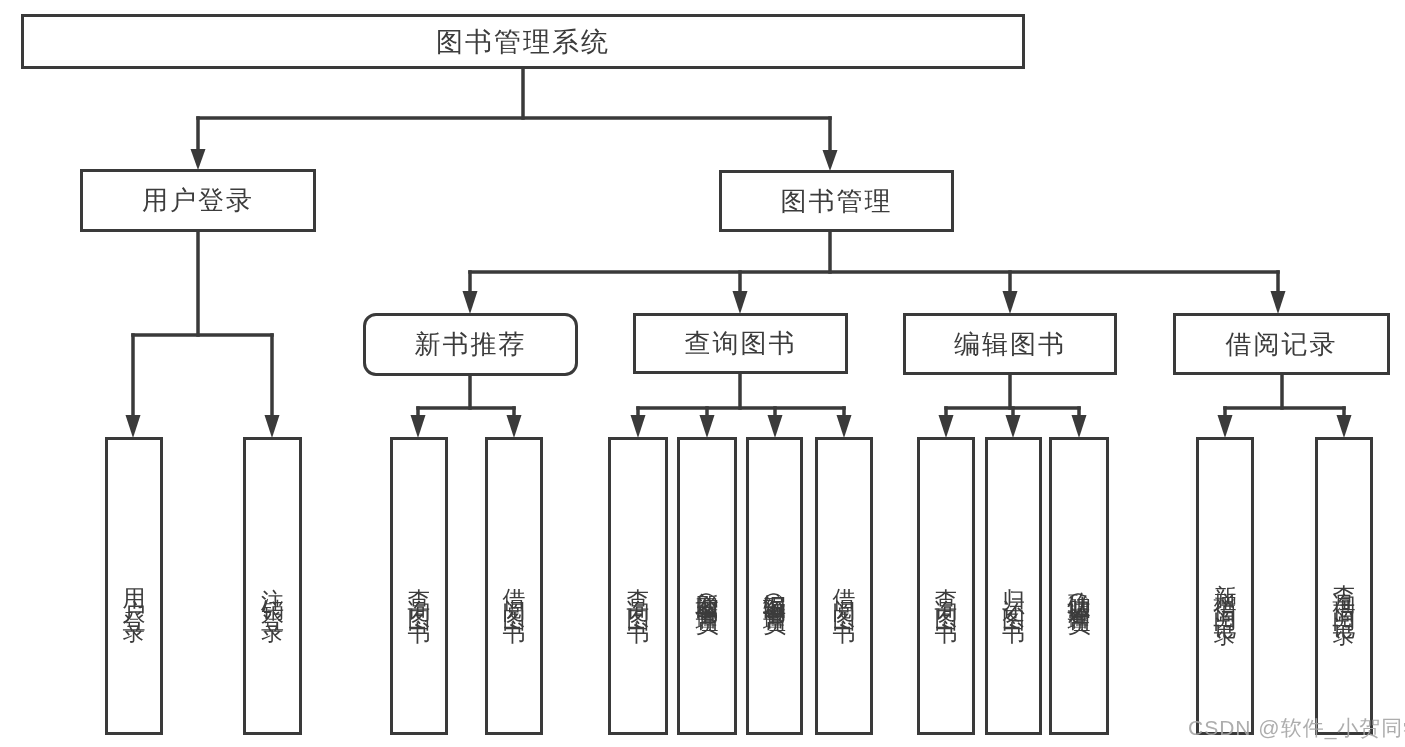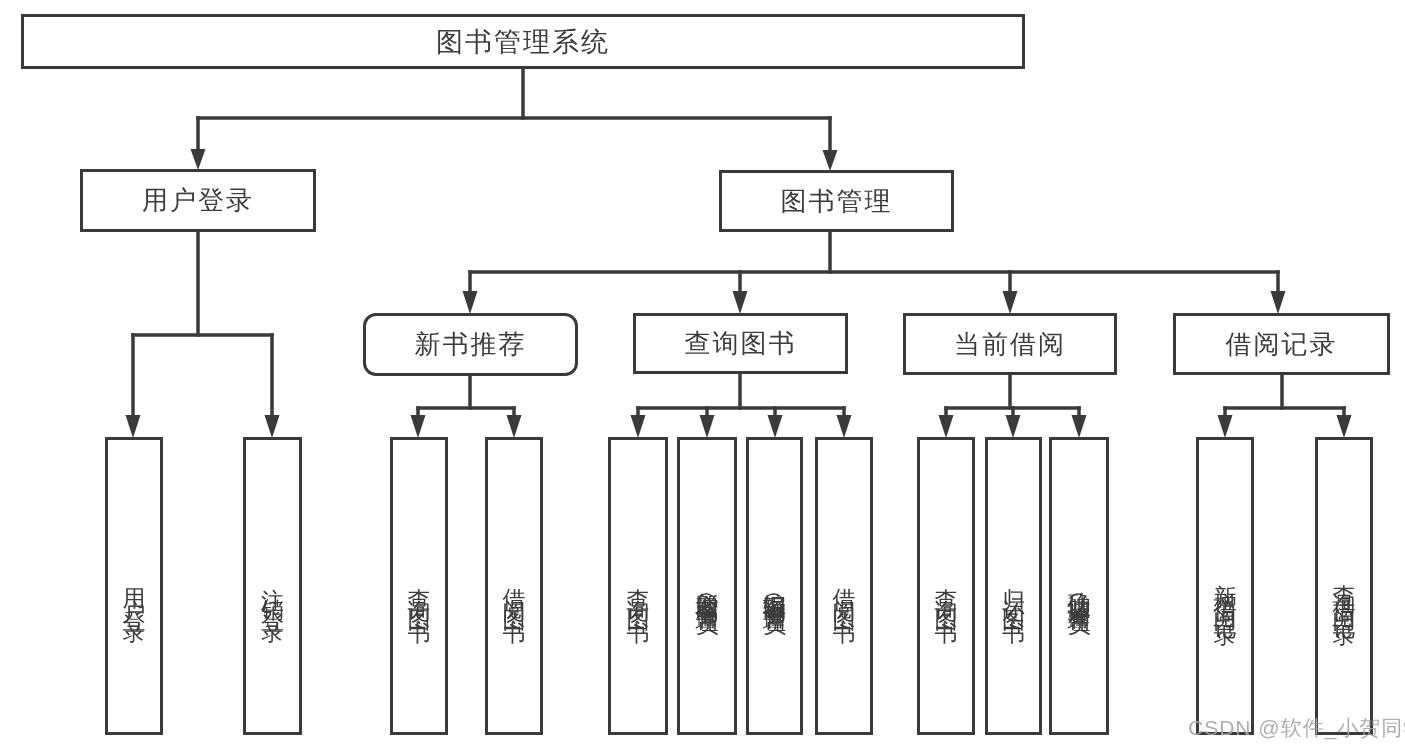--- a/index.html
+++ b/index.html
@@ -149,21 +149,21 @@
     <span class="lbl">图书管理</span>
   </div>
 
   <div class="node h" style="left:363px; top:313px; width:215px; height:63px;border-radius:13px;">
     <span class="lbl">新书推荐</span>
   </div>
   <div class="node h" style="left:633px; top:313px; width:215px; height:61px;">
     <span class="lbl">查询图书</span>
   </div>
   <div class="node h" style="left:903px; top:313px; width:214px; height:62px;">
-    <span class="lbl">当前借阅</span>
+    <span class="lbl">编辑图书</span>
   </div>
   <div class="node h" style="left:1173px; top:313px; width:217px; height:62px;">
     <span class="lbl">借阅记录</span>
   </div>
 
   <div class="node v v4" style="left:105px; top:437px; width:58px; height:298px;">
     <span class="lbl">用户登录</span>
   </div>
   <div class="node v v4" style="left:243px; top:437px; width:59px; height:298px;">
     <span class="lbl">注销登录</span>

